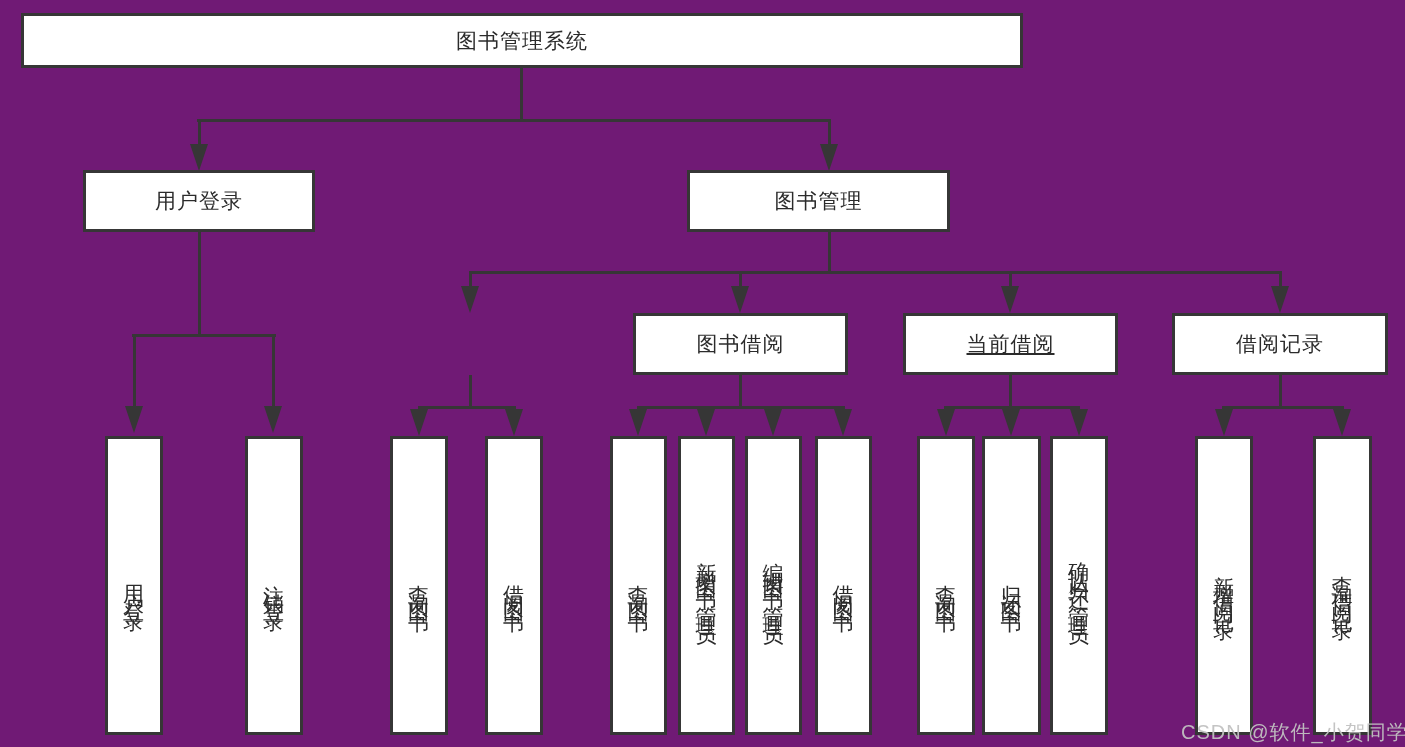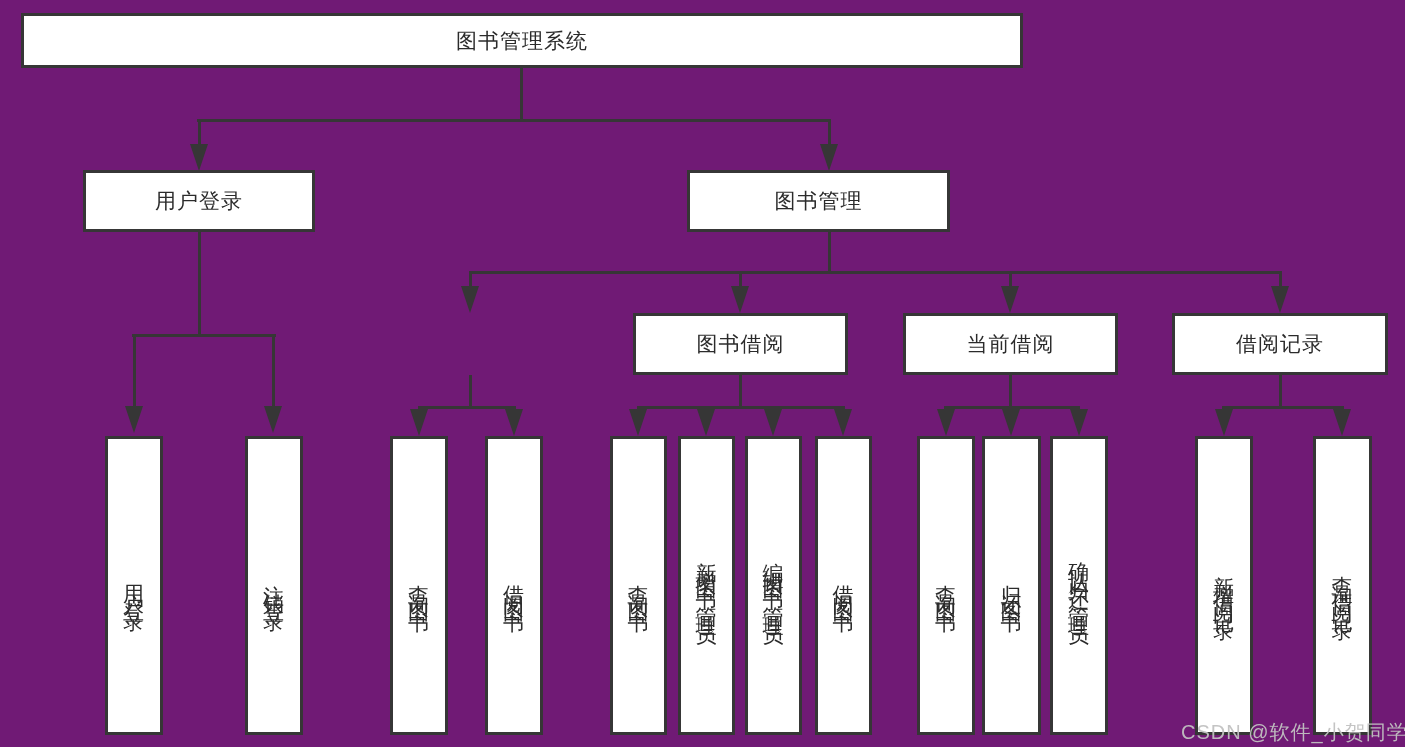--- a/index.html
+++ b/index.html
@@ -101,21 +101,21 @@
   <div class="line" style="left:739px; top:271px; width:3px; height:16px;"></div>
   <div class="arrow" style="left:731px; top:286px;"></div>
   <div class="line" style="left:1009px; top:271px; width:3px; height:16px;"></div>
   <div class="arrow" style="left:1001px; top:286px;"></div>
   <div class="line" style="left:1279px; top:271px; width:3px; height:16px;"></div>
   <div class="arrow" style="left:1271px; top:286px;"></div>
 
   <div class="node" style="left:633px; top:313px; width:215px; height:62px;text-align:right;">
     <span>图书借阅</span>
   </div>
-  <div class="node" style="left:903px; top:313px; width:215px; height:62px;">
+  <div class="node" style="left:903px; top:313px; width:215px; height:62px;text-decoration:underline;">
     <span>当前借阅</span>
   </div>
   <div class="node" style="left:1172px; top:313px; width:216px; height:62px;">
     <span>借阅记录</span>
   </div>
 
   <div class="line" style="left:469px; top:375px; width:3px; height:33px;"></div>
   <div class="line" style="left:418px; top:406px; width:98px; height:3px;"></div>
   <div class="arrow" style="left:410px; top:409px;"></div>
   <div class="arrow" style="left:505px; top:409px;"></div>

